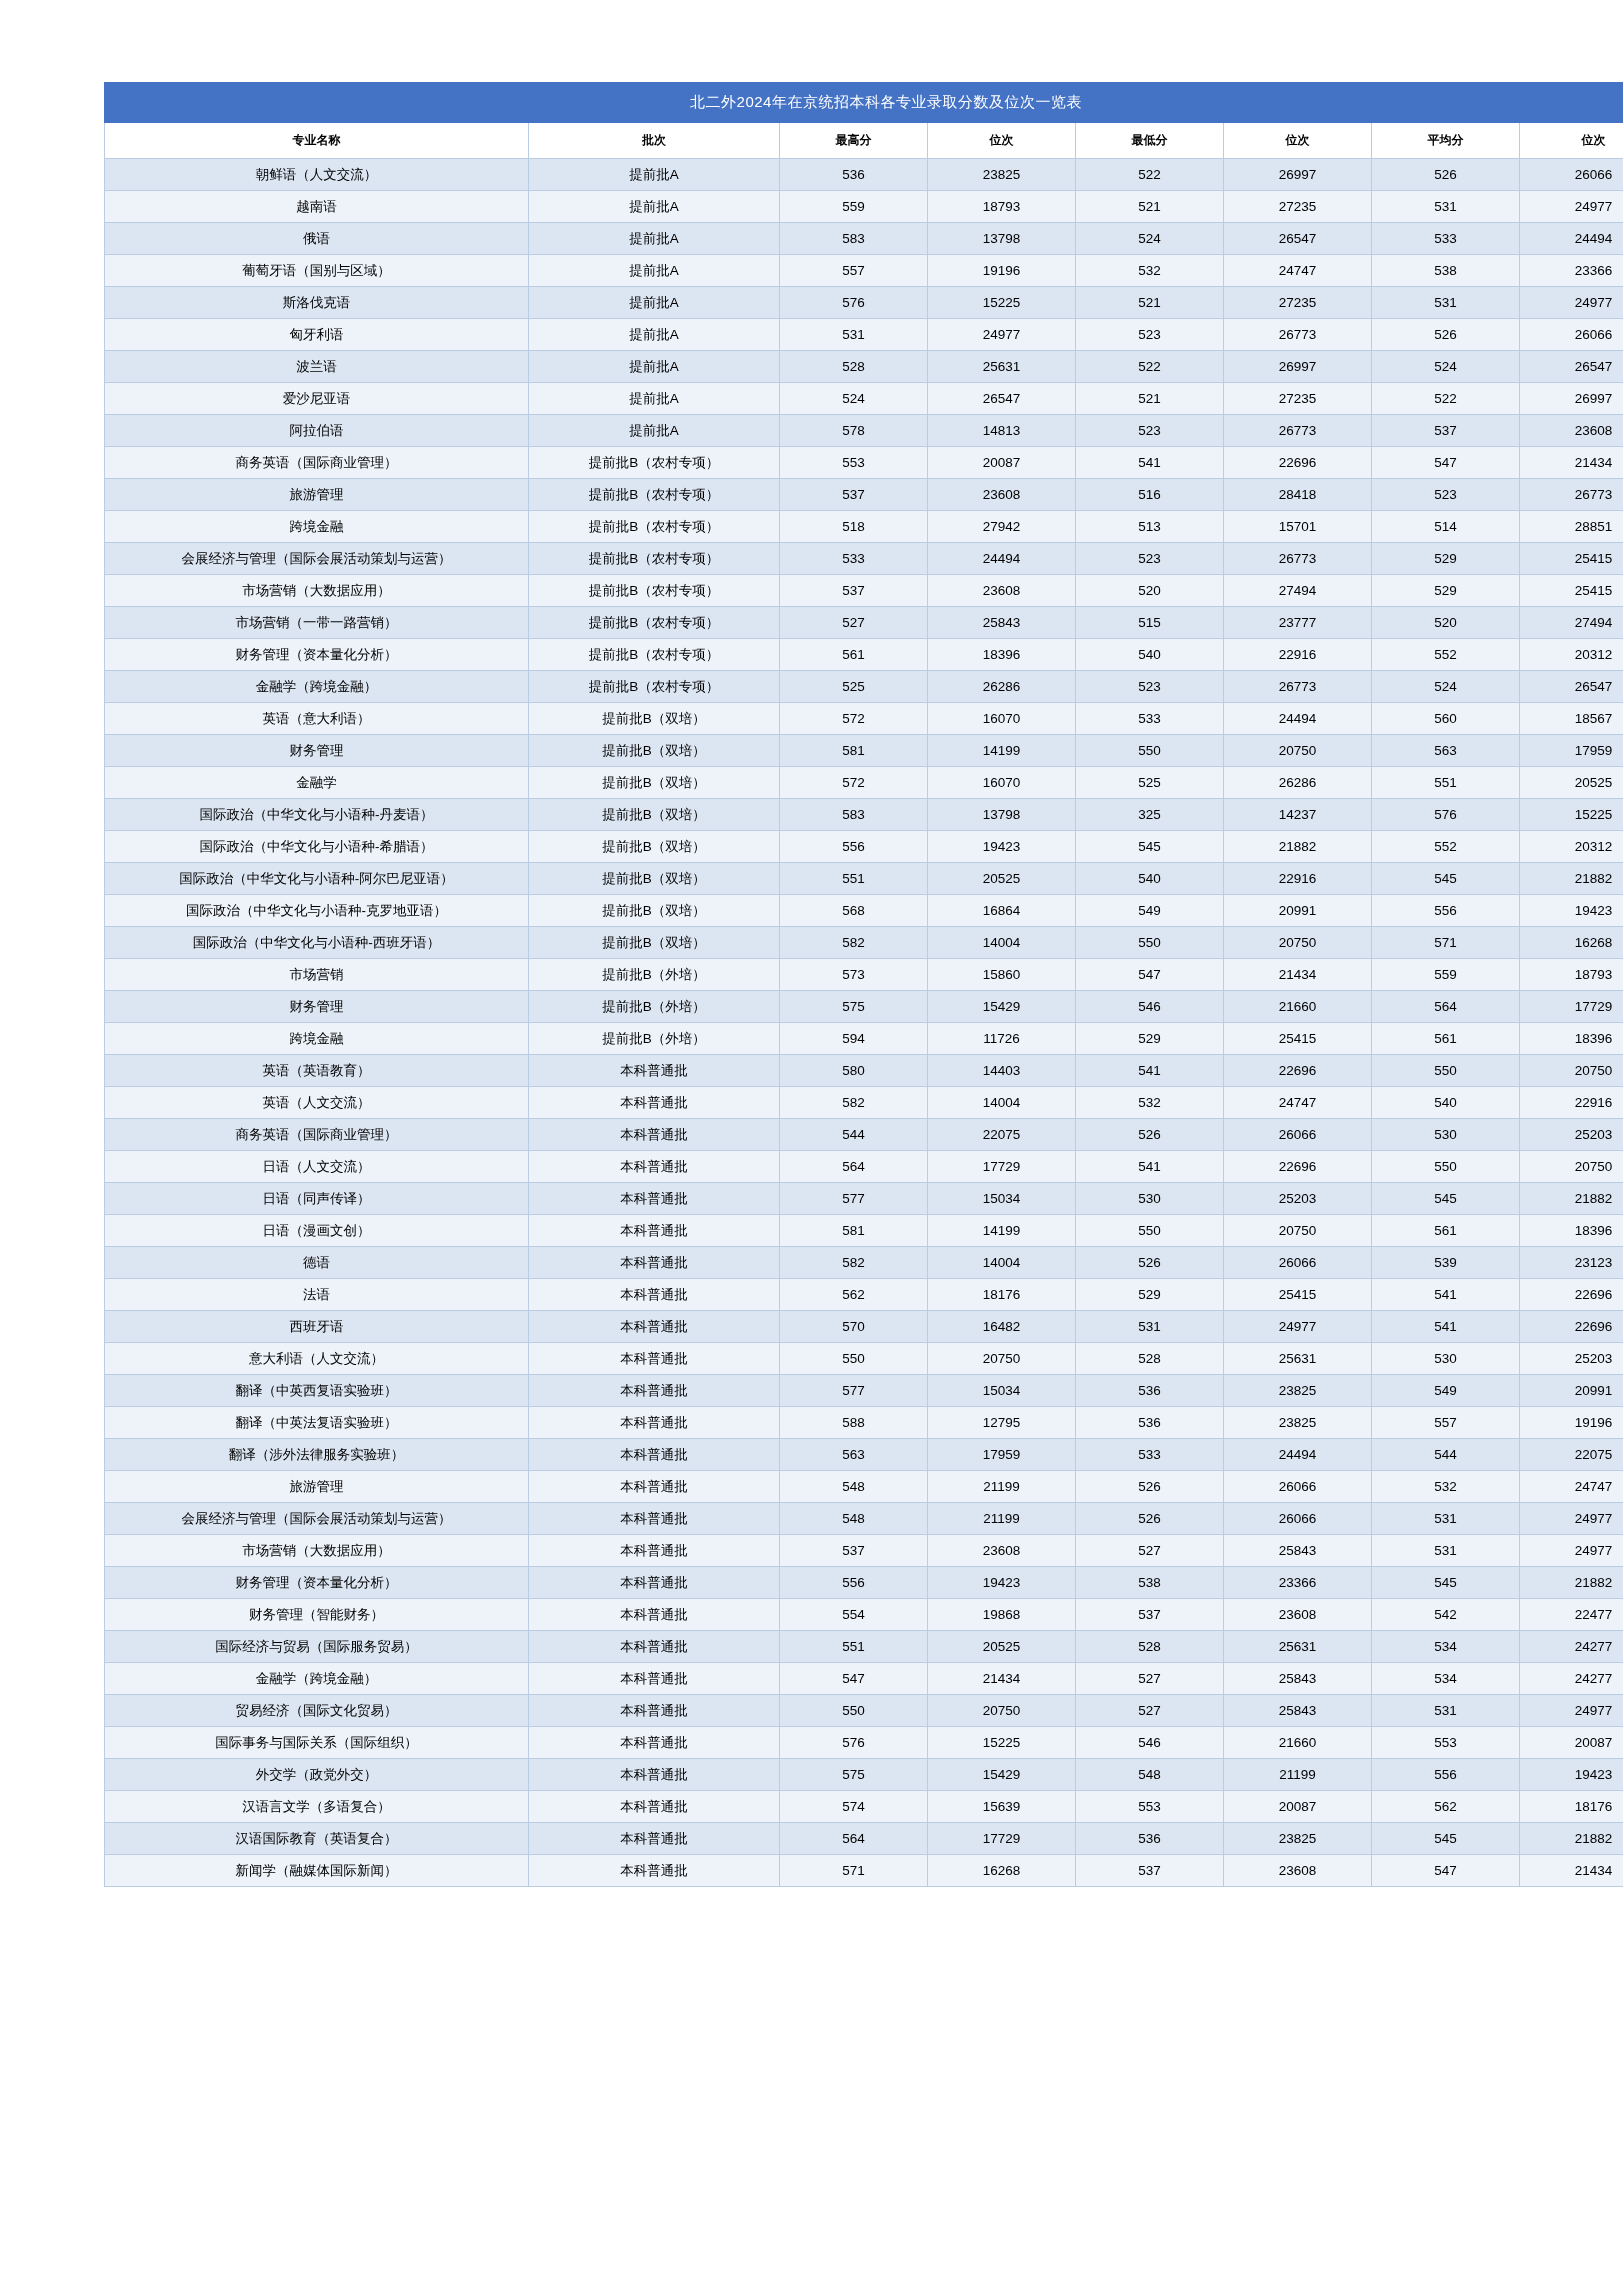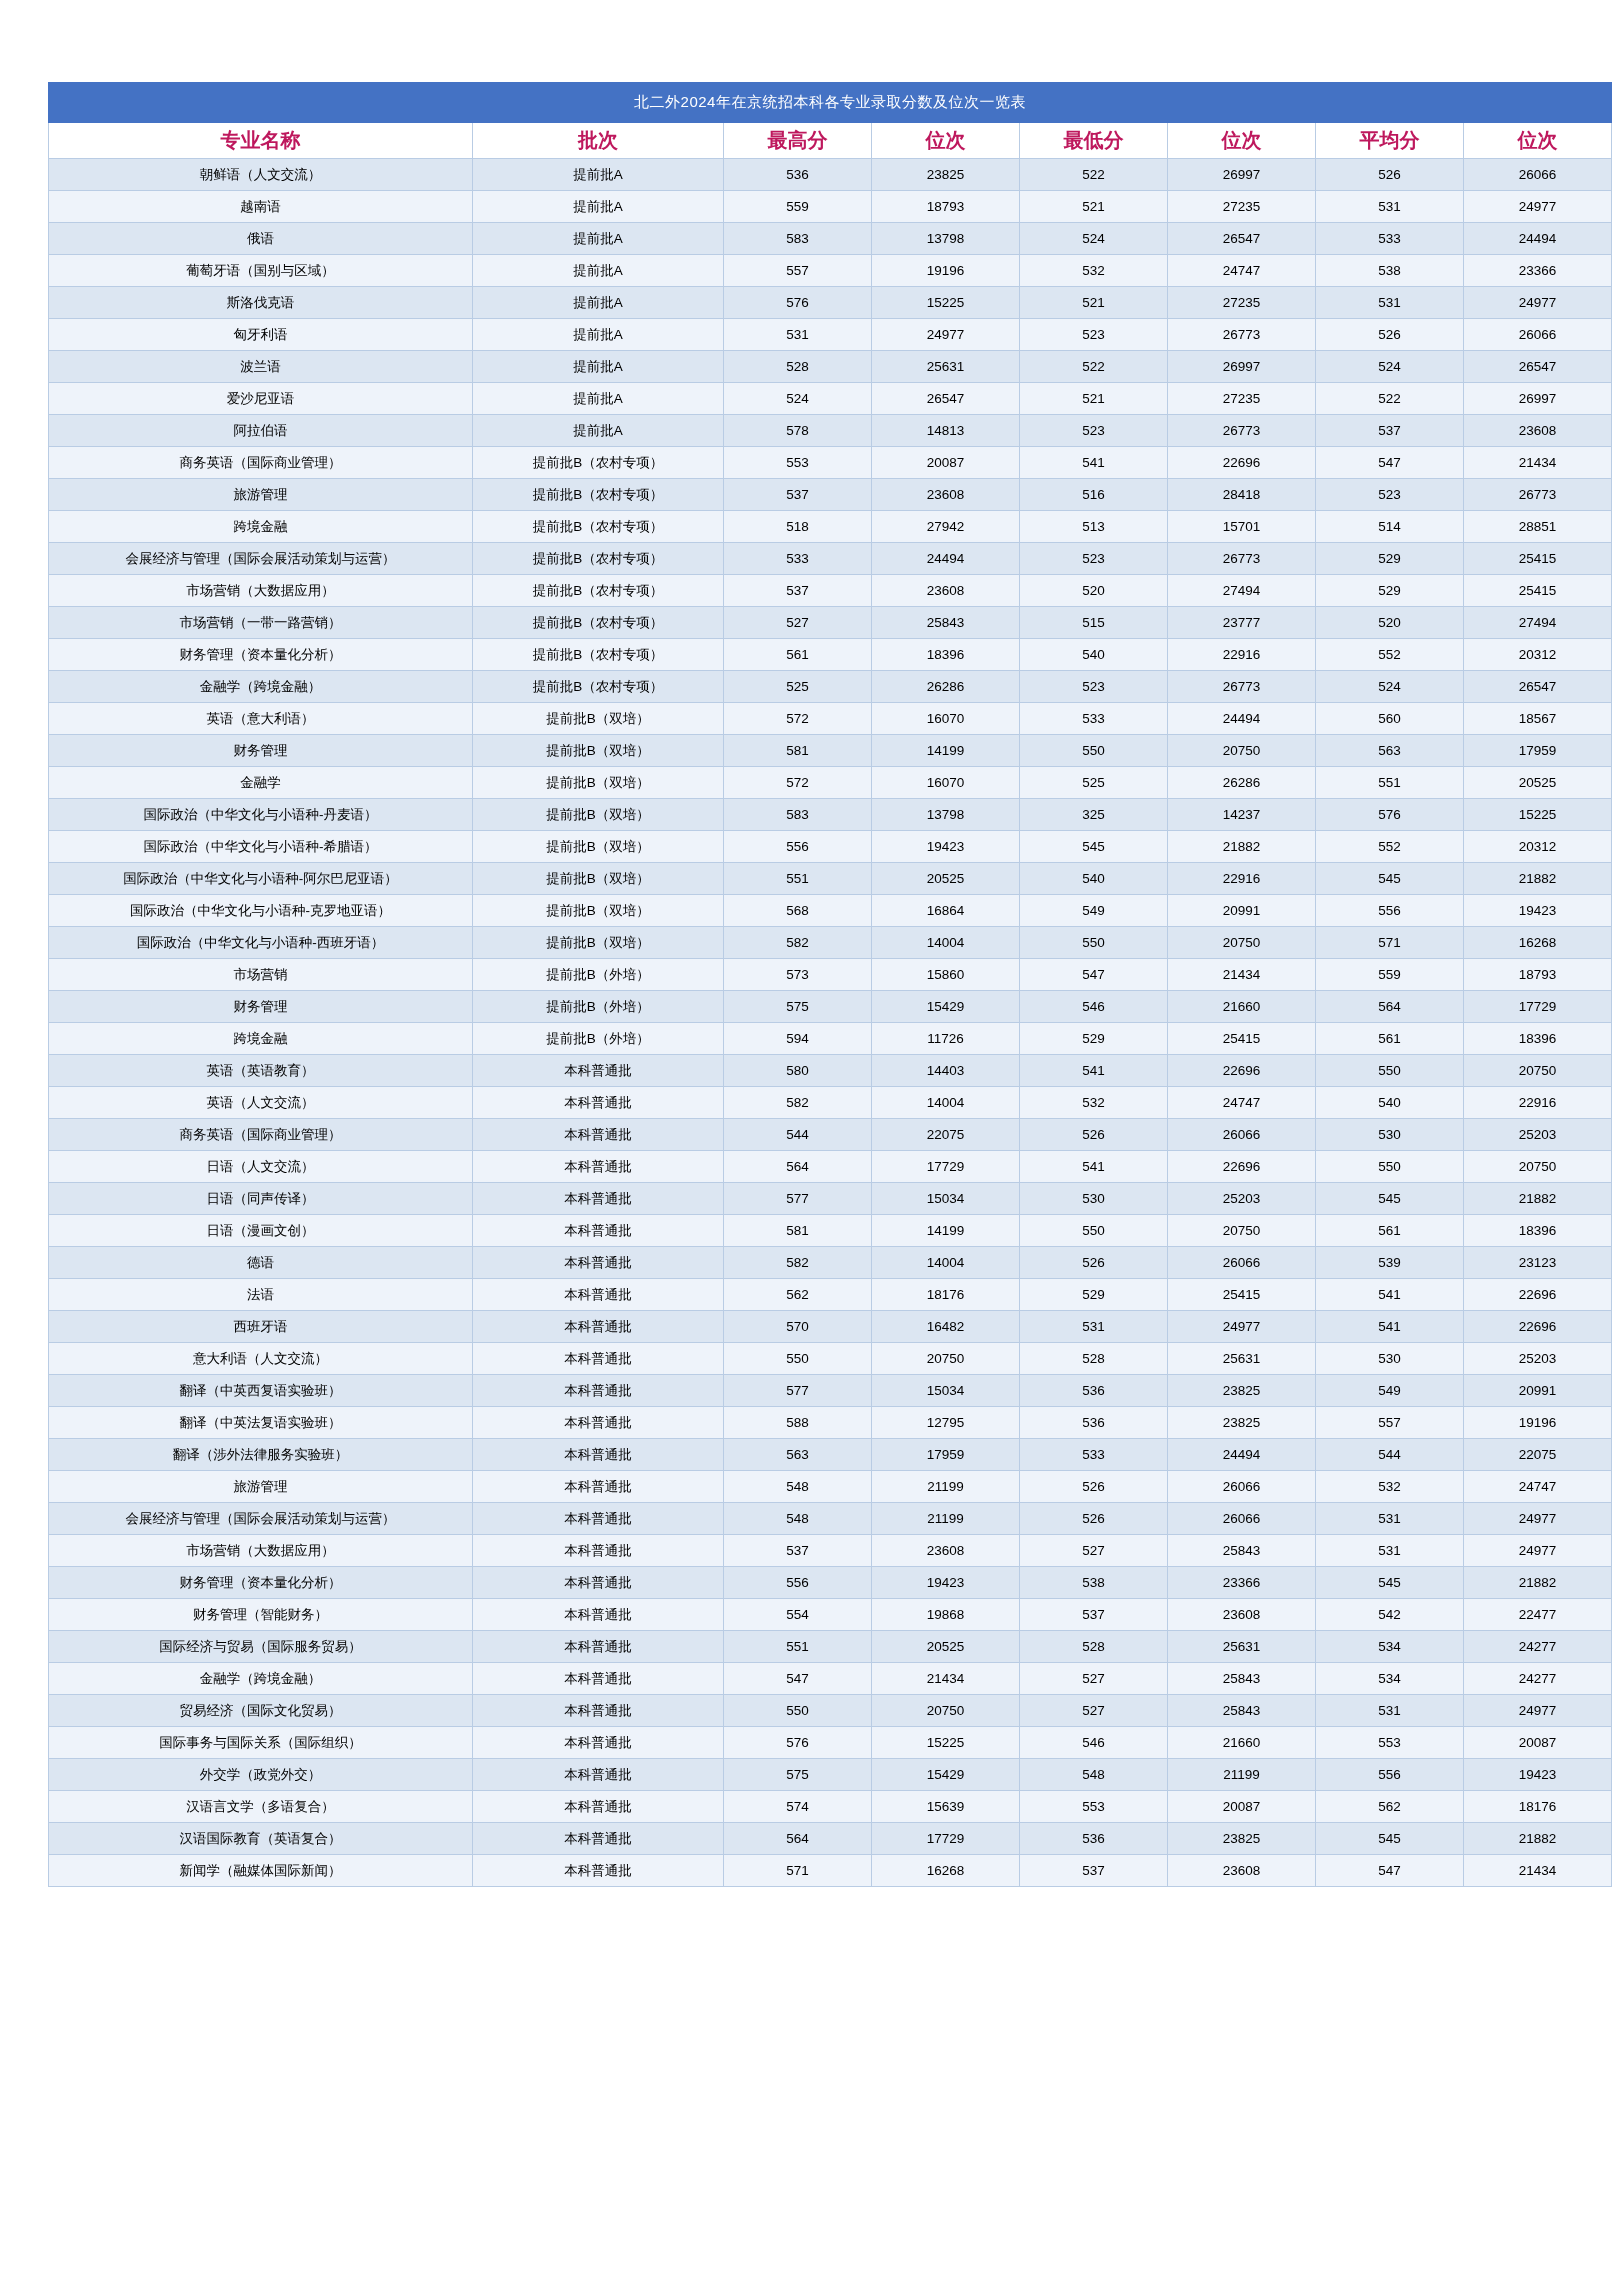--- a/index.html
+++ b/index.html
@@ -10,21 +10,21 @@
   body {
     width: 1624px;
     font-family: "Liberation Sans", sans-serif;
     -webkit-font-smoothing: antialiased;
   }
   .page {
     width: 1624px;
     min-height: 2295px;
     background: #ffffff;
     box-sizing: border-box;
-    padding: 82px 104px 0 48px;
+    padding: 82px 104px 0 104px;
   }
   table.score-table {
     width: 1416px;
     border-collapse: collapse;
     table-layout: fixed;
   }
   table.score-table td, table.score-table th {
     border: 1px solid #b9cce4;
     padding: 0;
     text-align: center;
@@ -34,22 +34,22 @@
   tr.title-row td {
     background: #4472c4;
     color: #ffffff;
     font-size: 15px;
     height: 39px;
     border: 1px solid #4472c4;
     letter-spacing: 0.5px;
   }
   tr.header-row td {
     background: #ffffff;
-    color: #be185d;
-    font-size: 20px;
+    color: #000000;
+    font-size: 12px;
     font-weight: bold;
     height: 35px;
   }
   tr.data-row td {
     font-size: 13.5px;
     height: 31px;
     color: #000000;
   }
   tr.data-row.odd td {
     background: #dce6f2;

